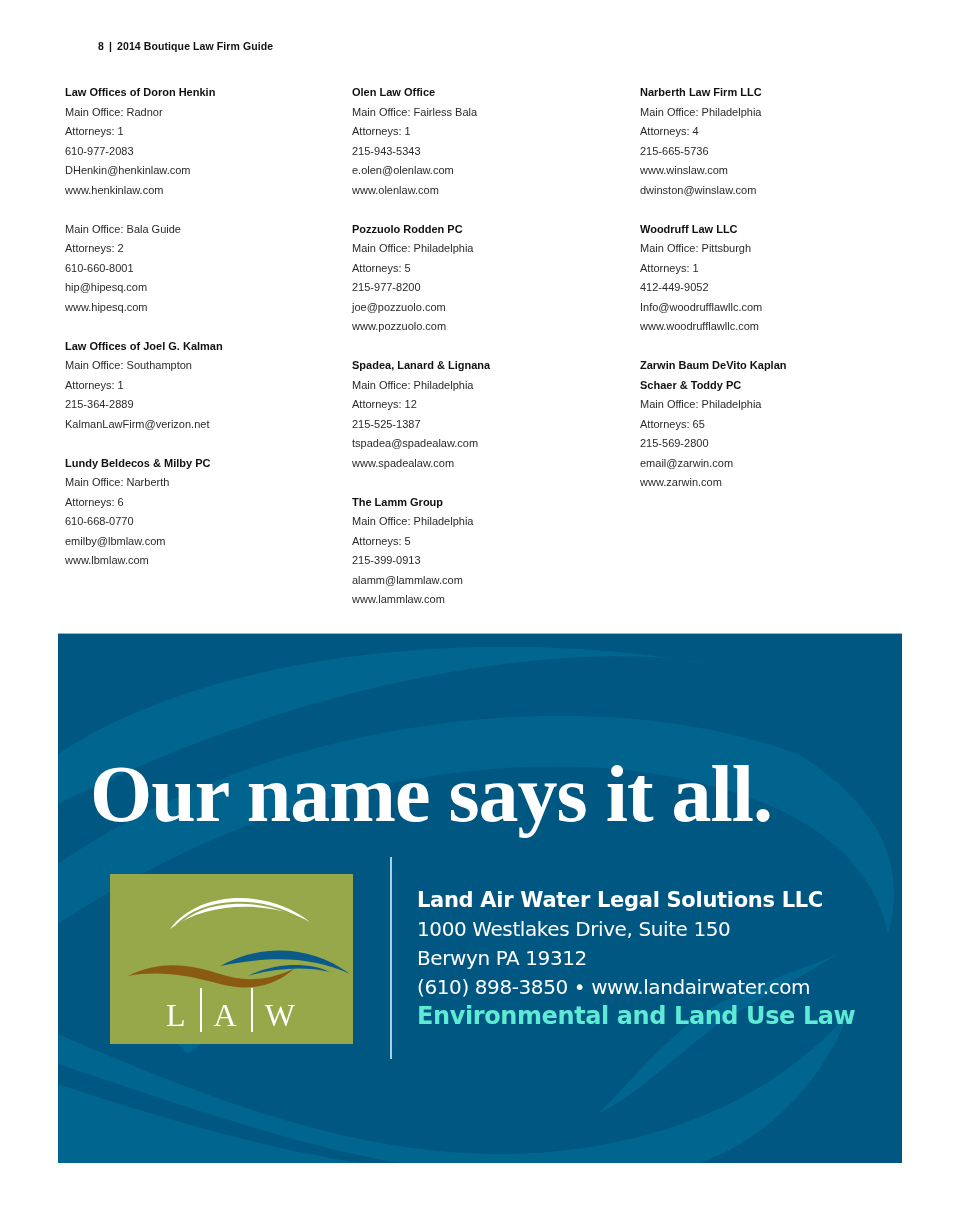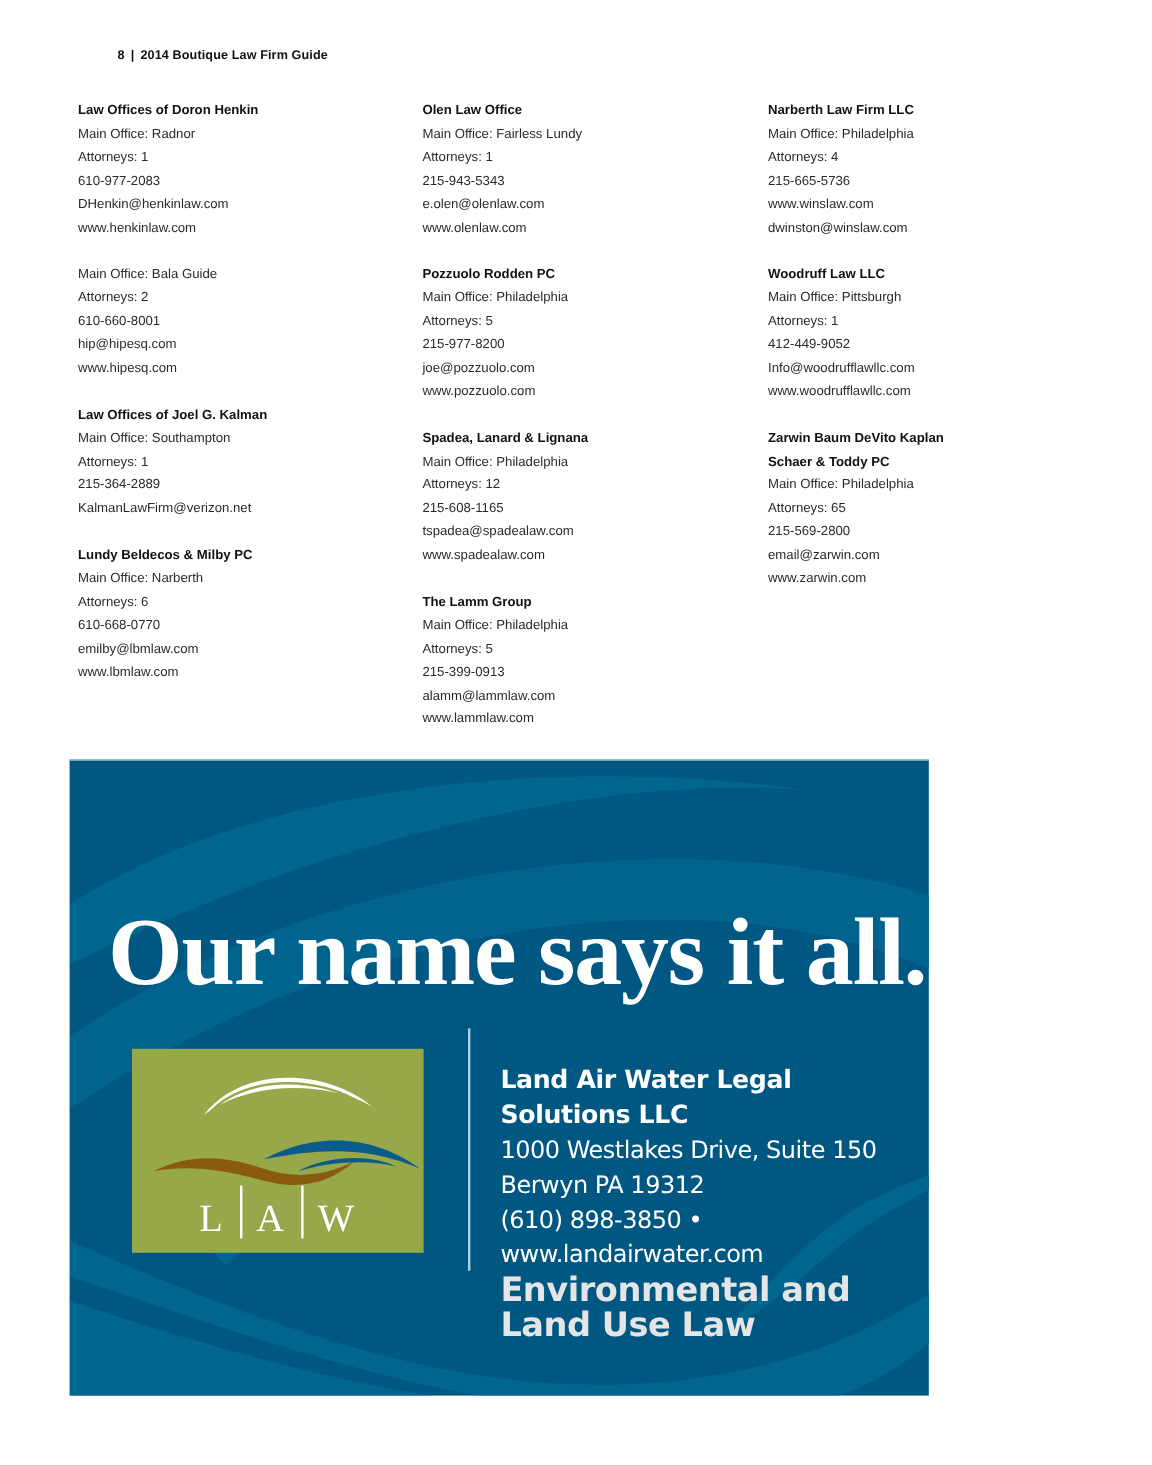--- a/index.html
+++ b/index.html
@@ -16,21 +16,21 @@
   .page-header .sep { margin: 0 5px; }
   .column { position: absolute; top: 83px; width: 280px; }
   .col-1 { left: 65px; }
   .col-2 { left: 352px; }
   .col-3 { left: 640px; }
   .firm { margin: 0 0 19.5px 0; font-size: 11px; line-height: 19.5px; color: #2a2a2a; }
   .firm .name { font-weight: bold; color: #111; display: block; }
   .firm .line { display: block; }
 
   .ad {
-    position: absolute; left: 58px; top: 633px; width: 716px; height: 529px;
+    position: absolute; left: 58px; top: 633px; width: 844px; height: 529px;
     background: #005782; overflow: hidden;
     border-top: 1px solid #8fb8cc;
   }
   .ad svg.bg { position: absolute; left: 0; top: 0; }
   .ad .headline {
     position: absolute; left: 32px; top: 120px; width: 800px;
     font-family: "Liberation Serif", serif; font-weight: bold; font-size: 80px;
     color: #ffffff; letter-spacing: -1px; white-space: nowrap; line-height: 1;
   }
   .ad .logo-box {
@@ -45,21 +45,21 @@
   .ad .logo-letters .bar { display: inline-block; width: 2px; height: 44px; background: #fff; vertical-align: -6px; margin: 0 12px; }
   .ad .divider {
     position: absolute; left: 332px; top: 223px; width: 2px; height: 202px; background: #a9cfe4;
   }
   .ad .contact {
     position: absolute; left: 359px; top: 252px; color: #ffffff;
     font-family: "DejaVu Sans", sans-serif;
   }
   .ad .contact .firm-name { font-weight: bold; font-size: 21px; line-height: 29px; letter-spacing: -0.3px; }
   .ad .contact .cl { font-size: 20px; line-height: 29px; letter-spacing: -0.4px; }
-  .ad .contact .tagline { color: #e5e5e5; font-weight: bold; font-size: 28px; line-height: 29px; letter-spacing: -0.4px; }
+  .ad .contact .tagline { color: #5eead4; font-weight: bold; font-size: 24px; line-height: 29px; letter-spacing: -0.4px; }
 </style>
 </head>
 <body>
 
 <div class="page-header">
   <span>8</span><span class="sep">|</span><span>2014 Boutique Law Firm Guide</span>
 </div>
 
 <div class="column col-1">
   <div class="firm">
@@ -90,39 +90,39 @@
     <span class="line">Attorneys: 6</span>
     <span class="line">610-668-0770</span>
     <span class="line">emilby@lbmlaw.com</span>
     <span class="line">www.lbmlaw.com</span>
   </div>
 </div>
 
 <div class="column col-2">
   <div class="firm">
     <span class="name">Olen Law Office</span>
-    <span class="line">Main Office: Fairless Lundy</span>
+    <span class="line">Main Office: Fairless Bala</span>
     <span class="line">Attorneys: 1</span>
     <span class="line">215-943-5343</span>
     <span class="line">e.olen@olenlaw.com</span>
     <span class="line">www.olenlaw.com</span>
   </div>
   <div class="firm">
     <span class="name">Pozzuolo Rodden PC</span>
     <span class="line">Main Office: Philadelphia</span>
     <span class="line">Attorneys: 5</span>
     <span class="line">215-977-8200</span>
     <span class="line">joe@pozzuolo.com</span>
     <span class="line">www.pozzuolo.com</span>
   </div>
   <div class="firm">
     <span class="name">Spadea, Lanard &amp; Lignana</span>
     <span class="line">Main Office: Philadelphia</span>
     <span class="line">Attorneys: 12</span>
-    <span class="line">215-608-1165</span>
+    <span class="line">215-525-1387</span>
     <span class="line">tspadea@spadealaw.com</span>
     <span class="line">www.spadealaw.com</span>
   </div>
   <div class="firm">
     <span class="name">The Lamm Group</span>
     <span class="line">Main Office: Philadelphia</span>
     <span class="line">Attorneys: 5</span>
     <span class="line">215-399-0913</span>
     <span class="line">alamm@lammlaw.com</span>
     <span class="line">www.lammlaw.com</span>

